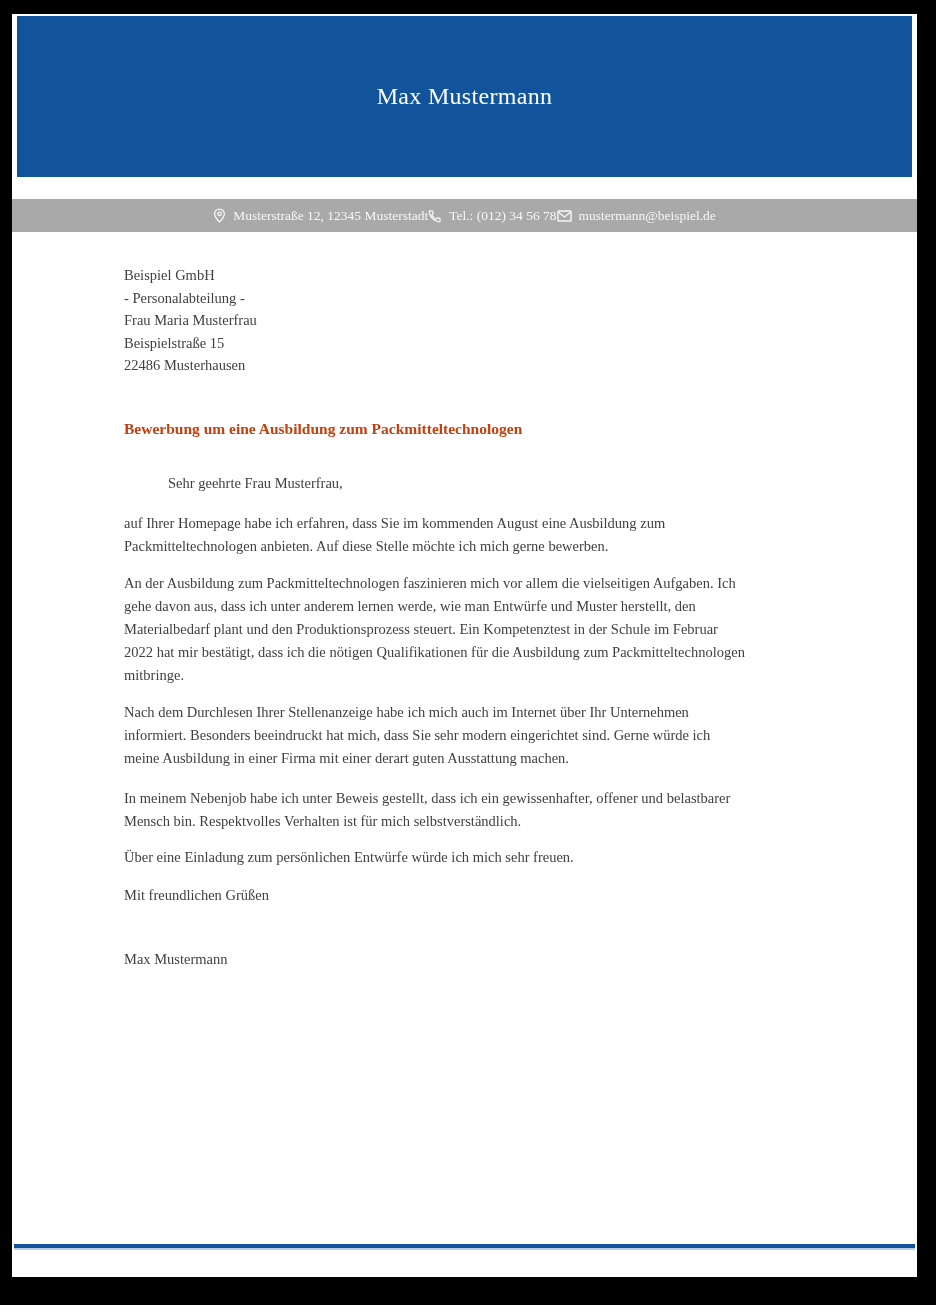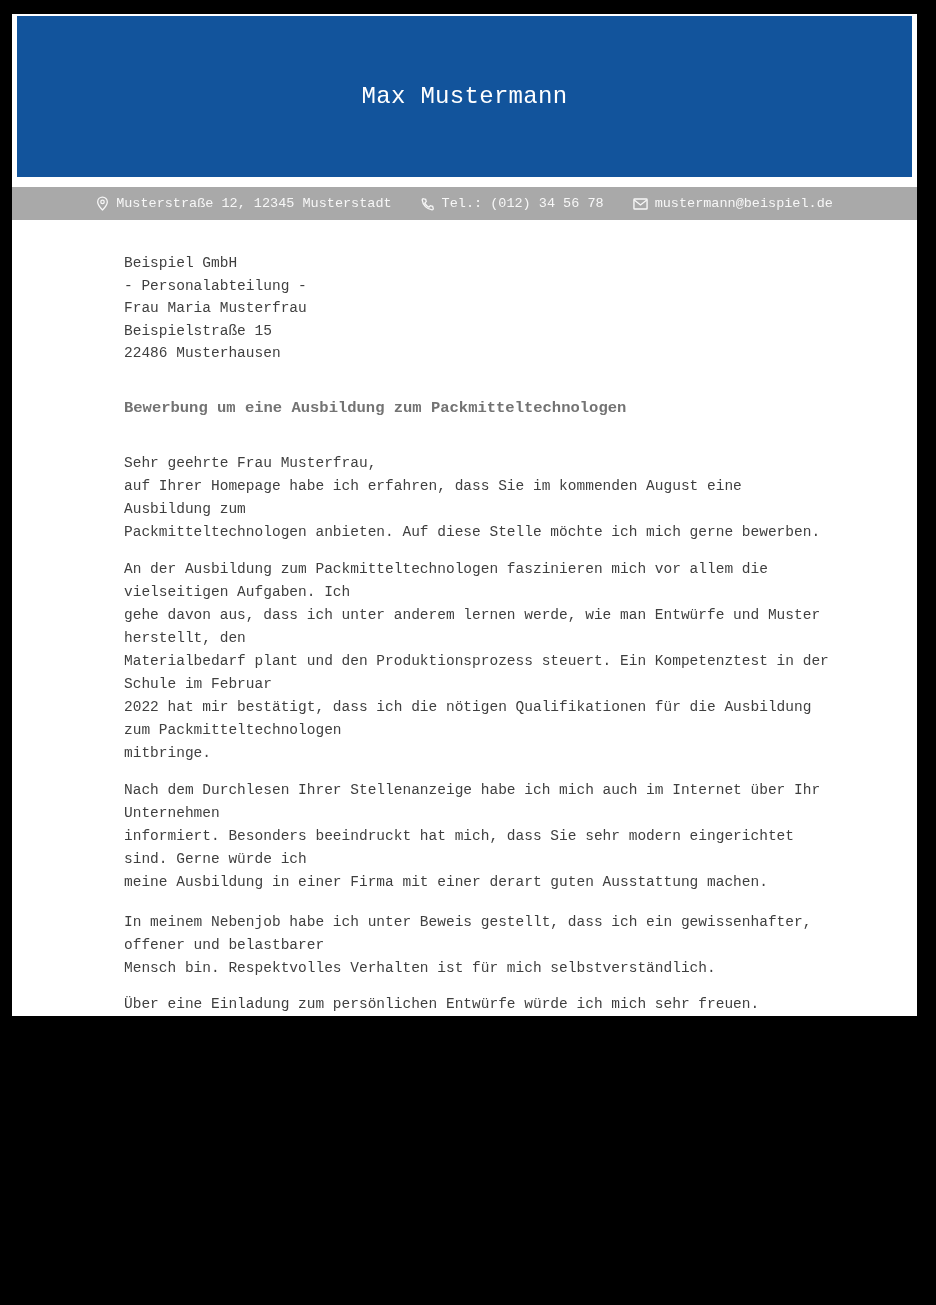--- a/index.html
+++ b/index.html
@@ -1,20 +1,20 @@
 <!DOCTYPE html>
 <html><head>
 <meta charset="utf-8">
 <style>
   html,body{margin:0;padding:0;background:#000;}
   .stage{
     position:relative;
-    width:936px;height:1016px;
+    width:936px;height:1305px;
     background:#000;
-    font-family:Liberation Mono, monospace;
+    font-family:Liberation Serif, serif;
     overflow:hidden;
   }
   .page{
     position:absolute;
     left:12px;top:14px;
     width:905px;height:1263px;
     background:#ffffff;
   }
   .header-blue{
     margin:2px 5px 0 5px;
@@ -22,25 +22,24 @@
     background:#12549C;
     display:flex;align-items:center;justify-content:center;
   }
   .header-name{
     color:#ffffff;
     font-size:24px;
     font-weight:400;
     letter-spacing:0.3px;
   }
   .contact-bar{
-    margin-top:10px;
+    margin-top:22px;
     height:33px;
     background:#A9A9A9;
     display:flex;align-items:center;justify-content:center;
-    gap:29px;
   }
   .contact-item{
     display:flex;align-items:center;gap:7px;
     color:#f7f7f7;
     font-size:13.5px;
     font-weight:400;
   }
   .contact-item svg{display:block;}
   .letter{
     padding:0 82px 0 112px;
@@ -51,28 +50,28 @@
   .recipient{
     margin-top:32px;
     white-space:pre-line;
     line-height:22.5px;
   }
   .dateline{
     margin-top:57px;
     text-align:right;
   }
   .subject{
-    margin-top:32px;
+    margin-top:40px;
     font-size:15.5px;
     font-weight:700;
-    color:#737373;
+    color:#c2410c;
   }
-  .salutation{margin-top:32px;}
+  .salutation{margin-top:32px;margin-left:44px;}
   .para{white-space:pre-line;margin:0;}
-  .p1{}
+  .p1{margin-top:17px;}
   .p2{margin-top:14px;}
   .p3{margin-top:14px;}
   .p4{margin-top:17px;}
   .p5{margin-top:13px;}
   .closing{margin-top:15px;}
   .signature{margin-top:41px;}
   .footer-rule{
     position:absolute;
     left:2px;right:2px;
     top:1230px;

